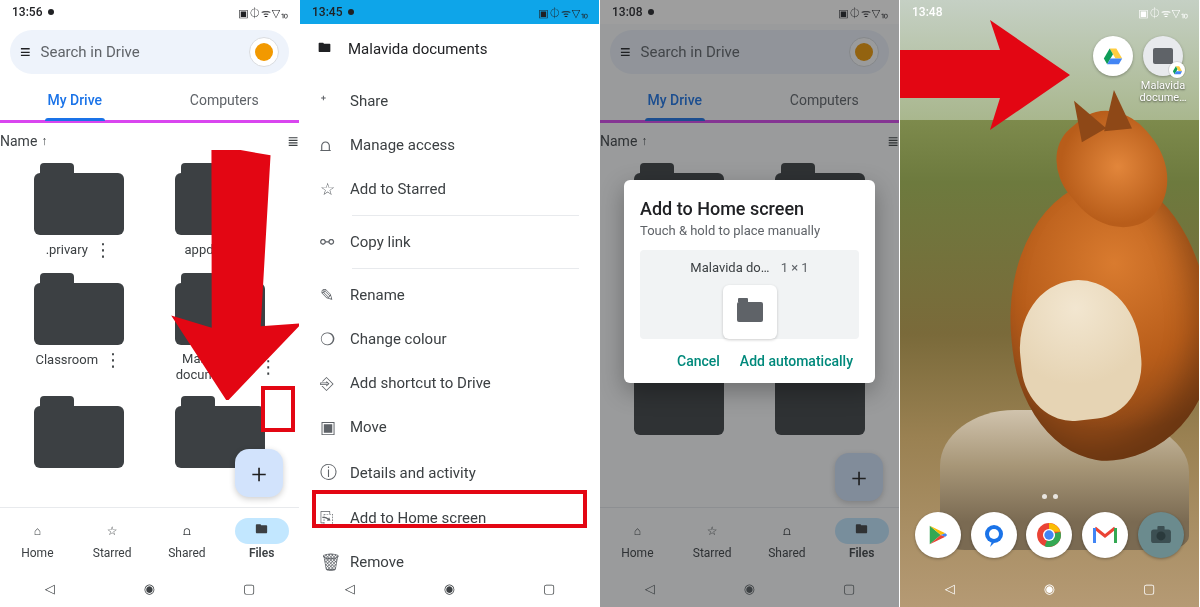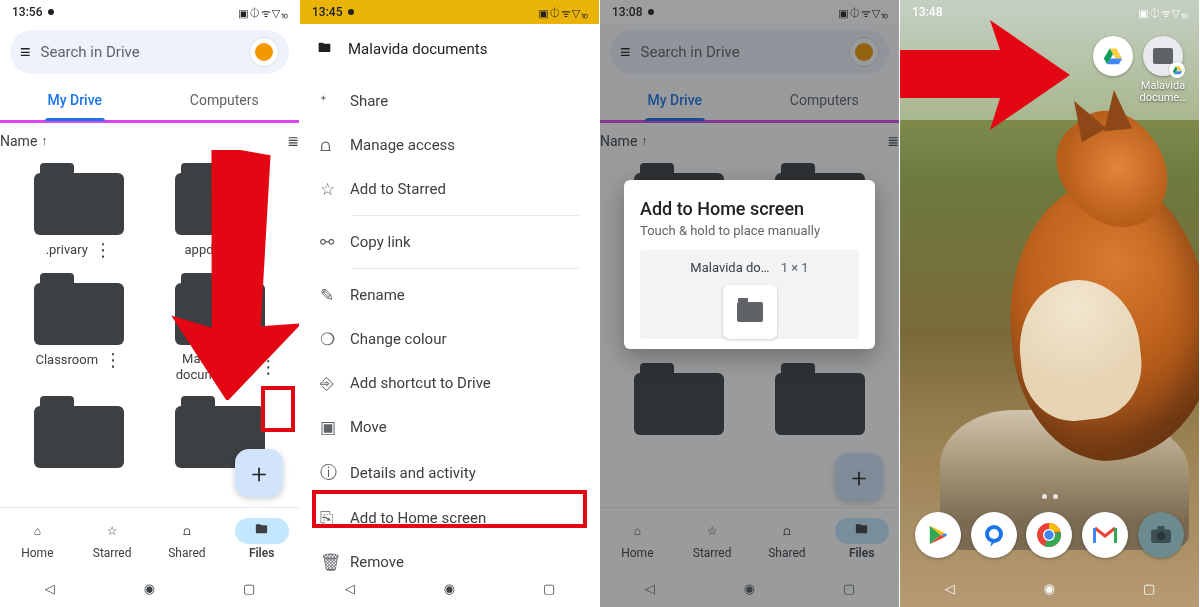--- a/index.html
+++ b/index.html
@@ -109,21 +109,21 @@
   }
   .btab.active .pill { background: #c2e7ff; }
   .btab.active { font-weight: 600; }
   
   .hl { position: absolute; border: 4px solid #e30613; z-index: 60; }
   .arrowbig {
     position: absolute; z-index: 55;
   }
   
   .s2 { background: #fff; }
-  .s2 .status { background: #eab308; text-align: right; }
+  .s2 .status { background: #0ea5e9; text-align: right; }
   .menuheader {
     display: flex; align-items: center; padding: 14px 18px; border-bottom: 1px solid transparent;
   }
   .menuitems { padding: 4px 0; }
   .mitem {
     display: flex; align-items: center; padding: 12px 20px;
     font-size: 15px; color: #3c4043;
   }
   .mitem .micon { width: 30px; text-align: left; color: #5f6368; font-size: 17px; }
   .divider { height: 1px; background: #e8eaed; margin: 4px 20px 4px 52px; }
@@ -446,20 +446,24 @@
   <div class="modal">
     <h3>Add to Home screen</h3>
     <div class="sub">Touch &amp; hold to place manually</div>
     <div class="preview">
       <span class="pname">Malavida do…</span>
       <span class="size">1 × 1</span>
       <div class="shorticon">
           <div class="minifolder"></div>
         </div>
     </div>
+    <div class="modalbtns">
+      <span class="modalbtn">Cancel</span>
+      <span class="modalbtn">Add automatically</span>
+    </div>
   </div>
 
   <div class="navbar" style="color:#3c4043; z-index:90;">
     <div class="navbtn">◁</div>
     <div class="navbtn">◉</div>
     <div class="navbtn">▢</div>
   </div>
 </div>
 
 <div class="screen s4">

